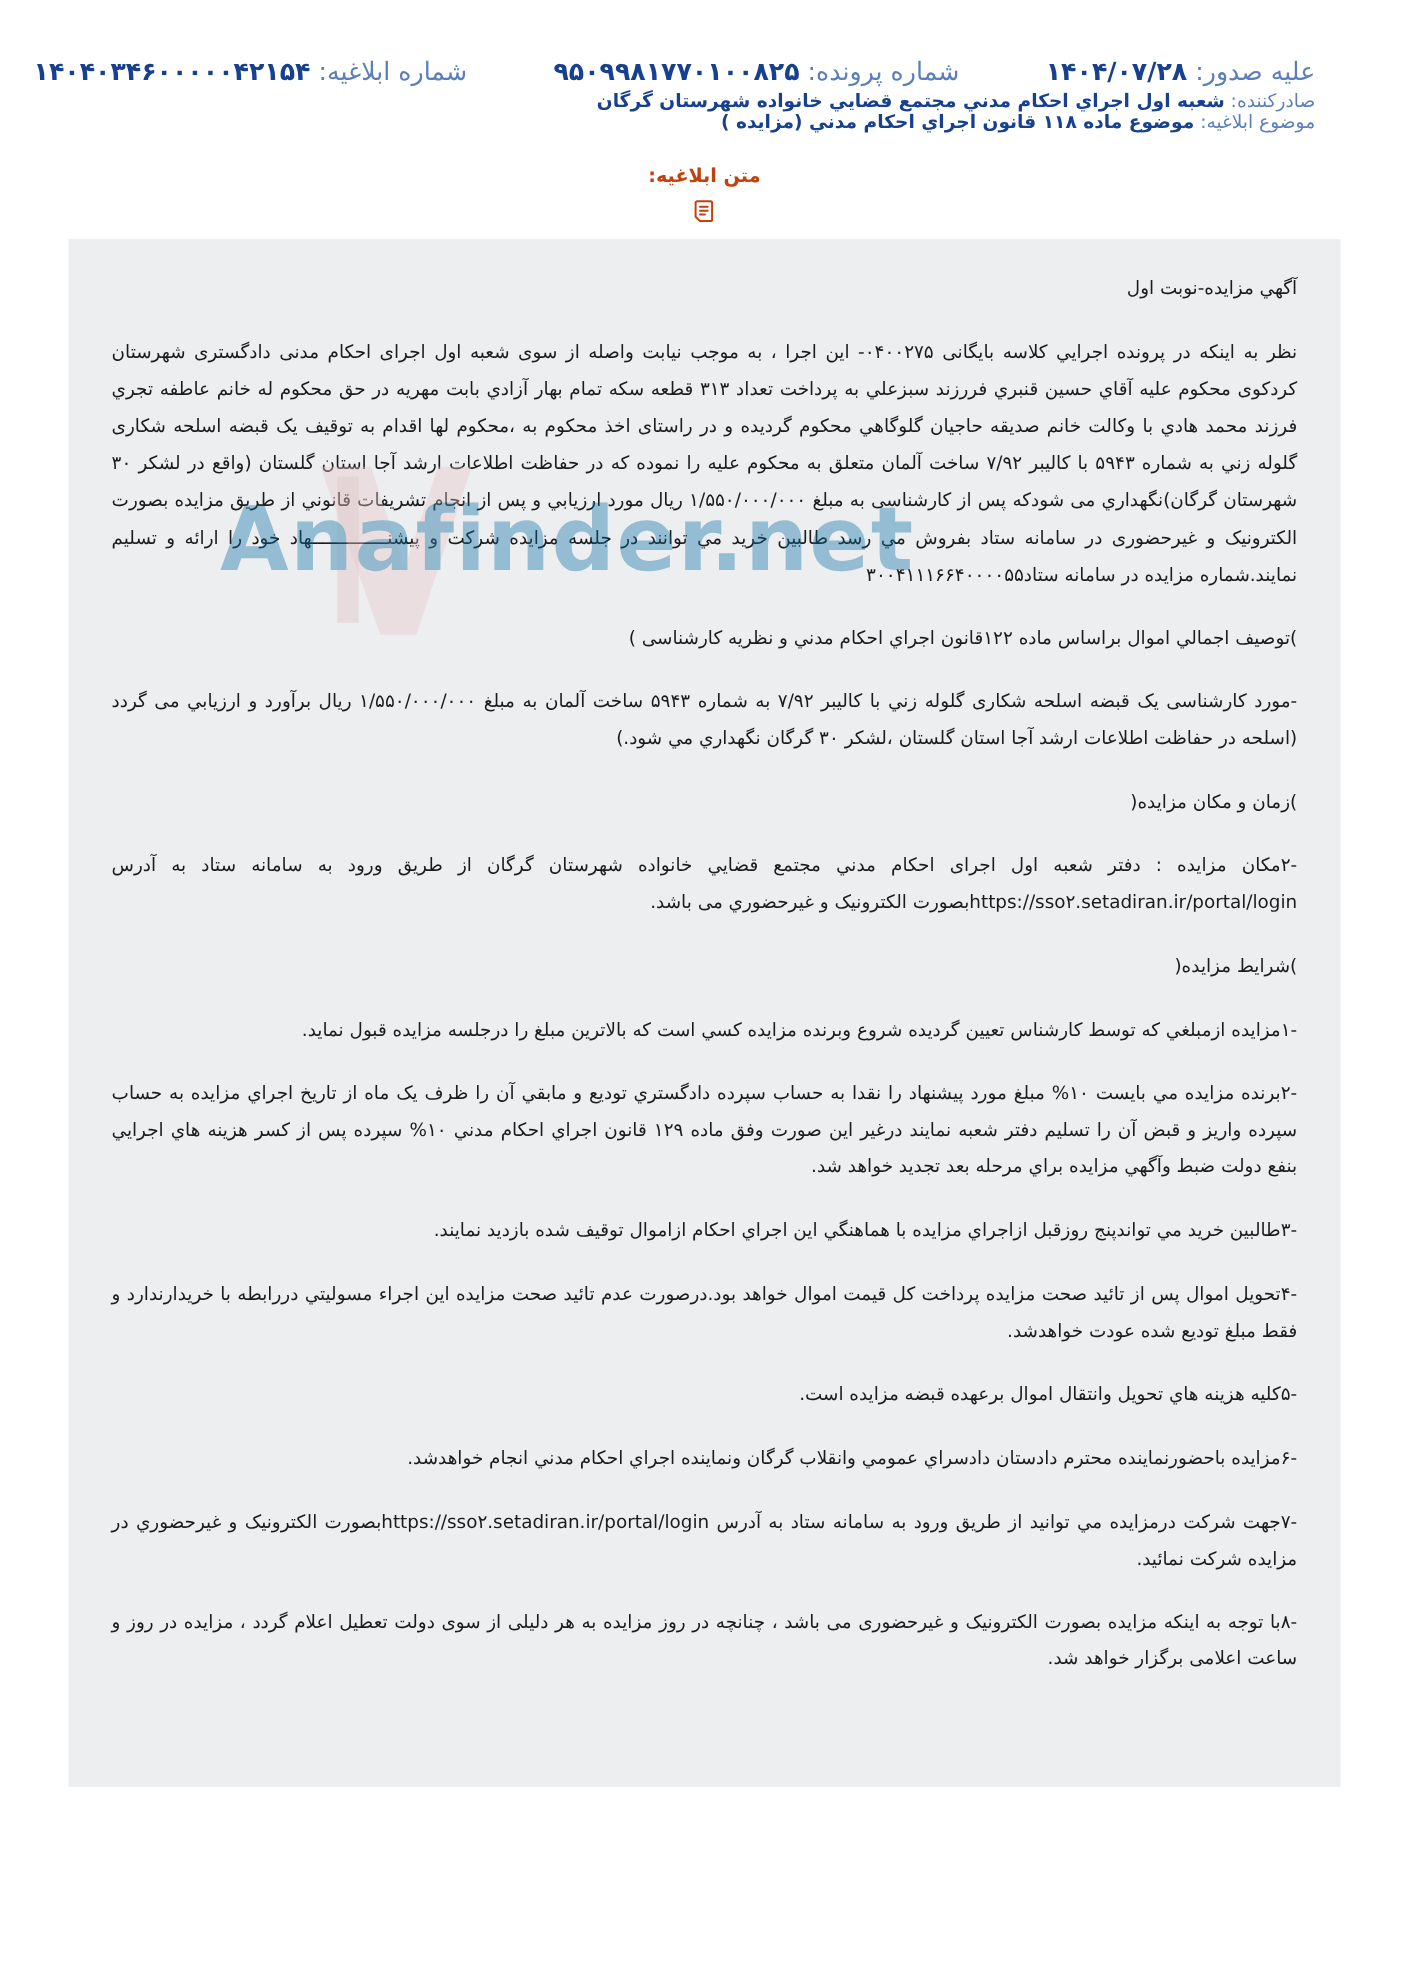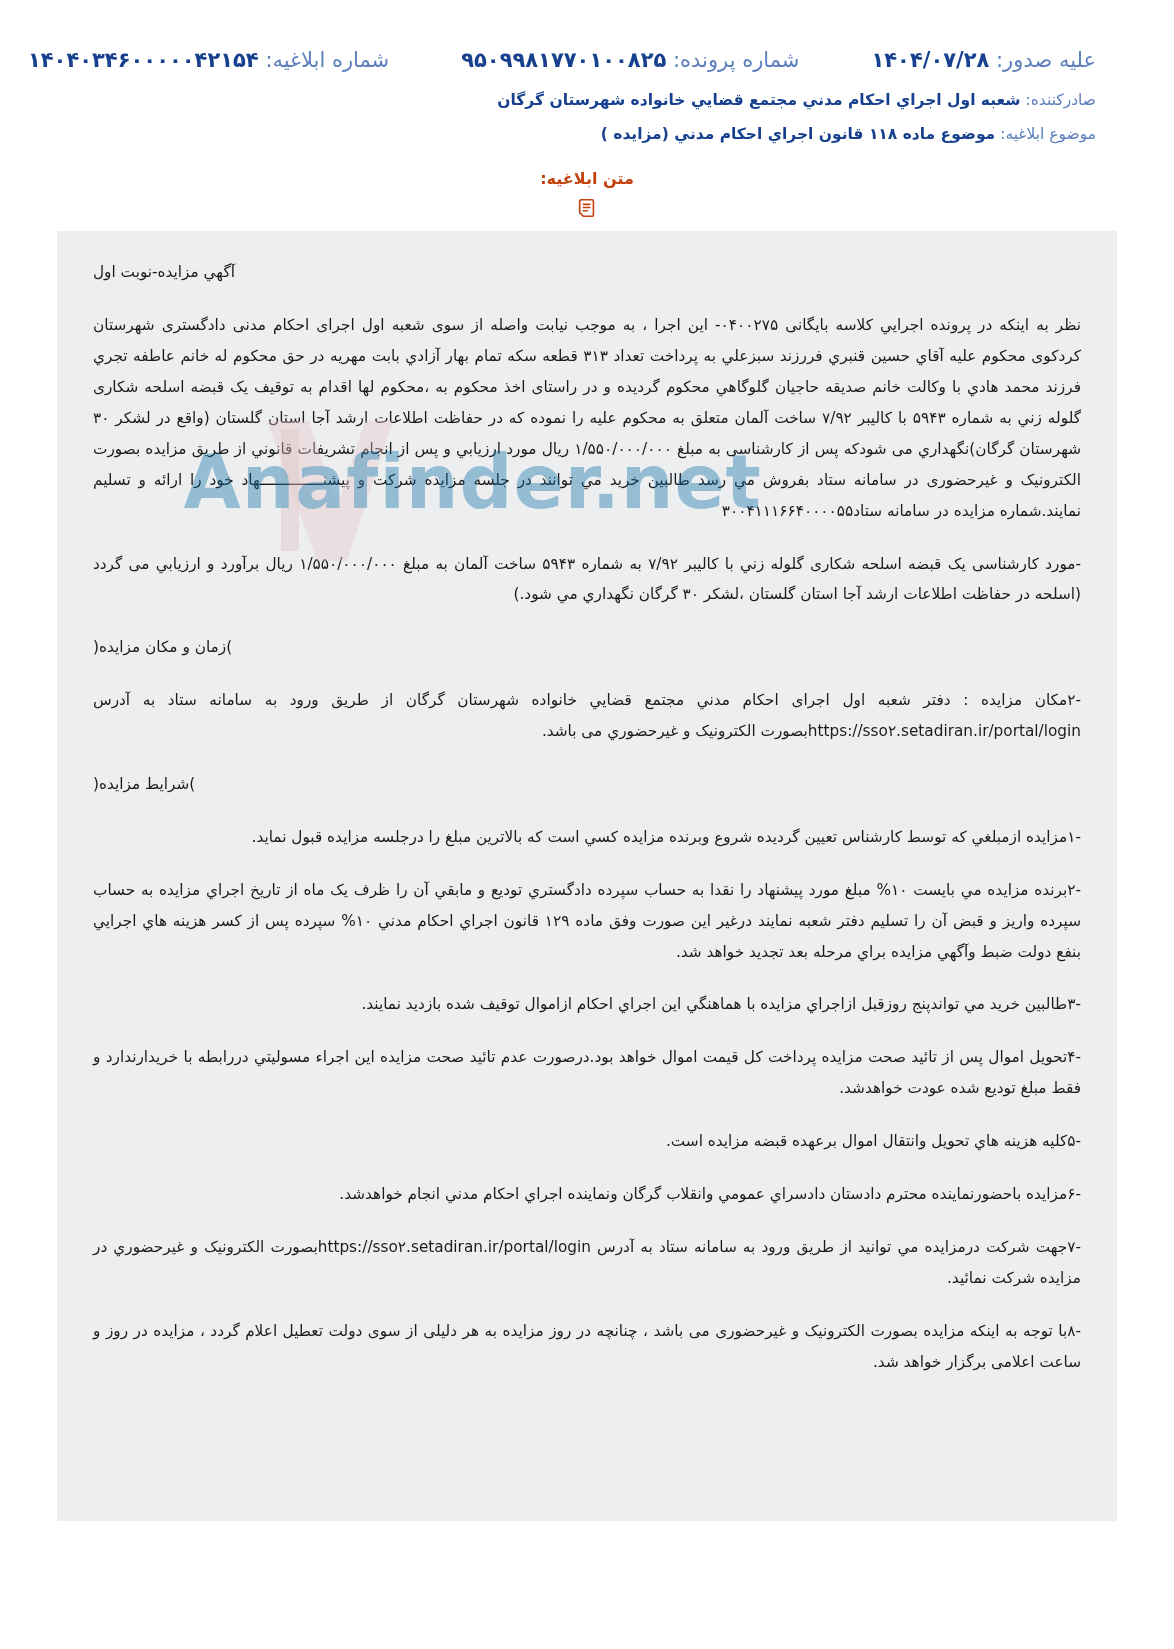--- a/index.html
+++ b/index.html
@@ -46,21 +46,20 @@
   .meta-value {
     color: #17408f;
     font-weight: bold;
     letter-spacing: .2px;
   }
 
   .header-line {
     padding: 0 78px;
     box-sizing: border-box;
     text-align: right;
-    margin-top: 16px;
     font-size: 15.5px;
   }
   .header-line .meta-label { color: #5b7fbd; }
   .header-line .meta-value { color: #17408f; font-weight: bold; }
 
   
   .section-title-row {
     display: flex;
     flex-direction: column;
     align-items: center;
@@ -87,21 +86,21 @@
     position: relative;
   }
   .body-card p {
     margin: 0 0 22px 0;
     color: #1b1b1b;
     font-size: 15.3px;
     line-height: 2.02;
     text-align: justify;
     text-justify: inter-word;
   }
-  .body-card p.rtl-right { text-align: left; }
+  .body-card p.rtl-right { text-align: right; }
   .url { direction: ltr; unicode-bidi: embed; display: inline-block; }
 
   
   .watermark {
     position: absolute;
     top: 150px;
     right: 300px;
     width: 560px;
     height: 230px;
     pointer-events: none;
@@ -179,20 +178,21 @@
           <path d="M34 18 L52 18 L52 140 L34 140 Z" fill="#d9a9ad" opacity="0.55"></path>
         </svg>
       </div>
       <div class="wm-text">Anafinder.net</div>
     </div>
 
     <p class="rtl-right">آگهي مزایده-نوبت اول</p>
 
     <p>نظر به اینکه در پرونده اجرایي کلاسه بایگانی  ۰۴۰۰۲۷۵- این اجرا ، به موجب نیابت واصله  از سوی شعبه اول اجرای احکام مدنی دادگستری شهرستان کردکوی محکوم علیه آقاي حسین قنبري فررزند سبزعلي به پرداخت تعداد ۳۱۳ قطعه سکه تمام بهار آزادي بابت مهریه در حق  محکوم له خانم عاطفه تجري فرزند محمد هادي با وکالت خانم صدیقه حاجیان گلوگاهي محکوم گردیده و در راستای اخذ محکوم به ،محکوم لها اقدام به توقیف یک قبضه اسلحه شکاری گلوله زني به شماره ۵۹۴۳ با کالیبر ۷/۹۲ ساخت آلمان متعلق به محکوم علیه را نموده که در حفاظت اطلاعات ارشد آجا استان گلستان (واقع در لشکر ۳۰ شهرستان گرگان)نگهداري می شودکه پس از کارشناسی به مبلغ ۱/۵۵۰/۰۰۰/۰۰۰ ریال مورد ارزیابي و پس از انجام تشریفات قانوني از طریق مزایده بصورت الکترونیک و غیرحضوری در سامانه ستاد  بفروش مي رسد طالبین خرید مي توانند در جلسه مزایده شرکت و پیشنــــــــــــــهاد خود را ارائه و تسلیم نمایند.شماره مزایده در سامانه ستاد۳۰۰۴۱۱۱۶۶۴۰۰۰۰۵۵</p>
 
+    <p class="rtl-right">)توصیف اجمالي اموال براساس ماده ۱۲۲قانون اجراي احکام مدني و نظریه کارشناسی )</p>
 
     <p>-مورد کارشناسی یک قبضه اسلحه شکاری گلوله زني با کالیبر ۷/۹۲ به شماره ۵۹۴۳ ساخت آلمان  به مبلغ ۱/۵۵۰/۰۰۰/۰۰۰ ریال  برآورد و ارزیابي می گردد (اسلحه در حفاظت اطلاعات ارشد آجا استان گلستان ،لشکر ۳۰ گرگان نگهداري مي شود.)</p>
 
     <p class="rtl-right">)زمان و مکان مزایده(</p>
 
 
     <p><span>-۲مکان مزایده : دفتر شعبه اول اجرای احکام مدني مجتمع قضايي خانواده شهرستان گرگان از طریق ورود به سامانه ستاد به آدرس </span><span class="url">https://sso۲.setadiran.ir/portal/login</span><span>بصورت الکترونیک و غیرحضوري می باشد.</span></p>
 
     <p class="rtl-right">)شرایط مزایده(</p>
 

